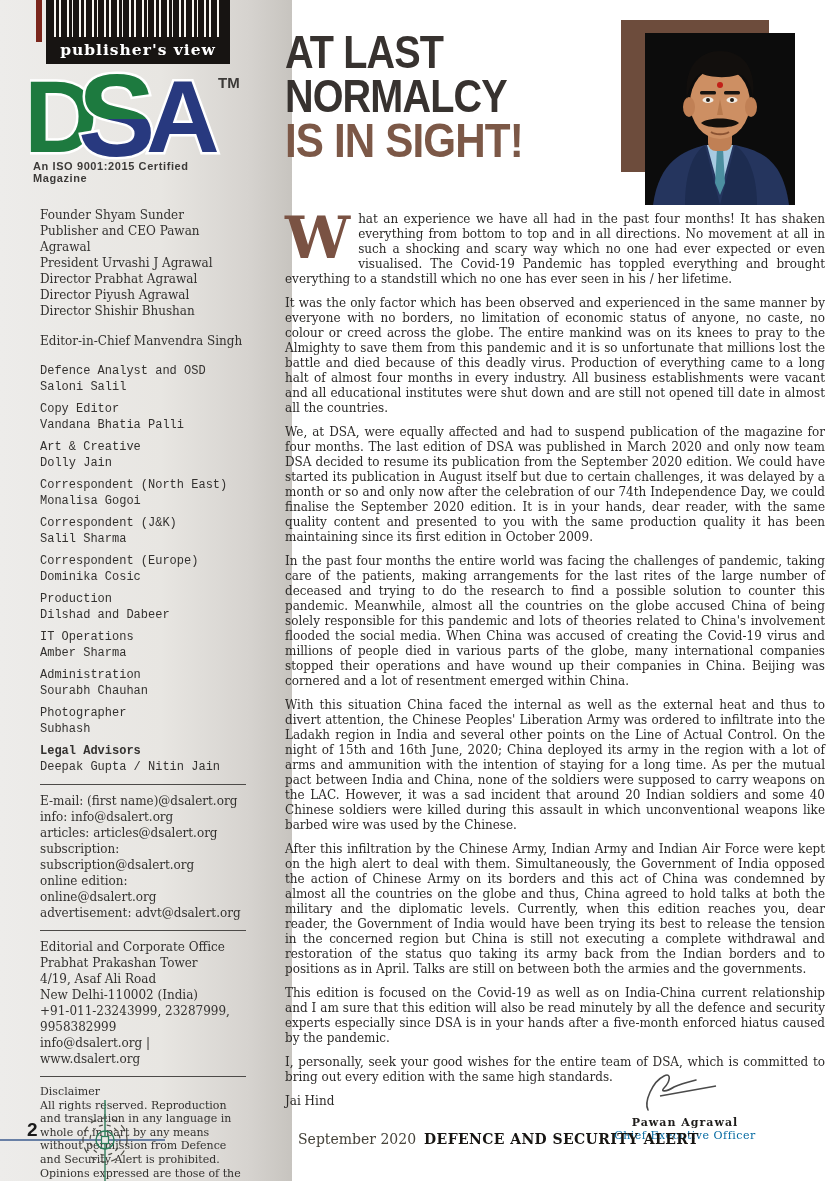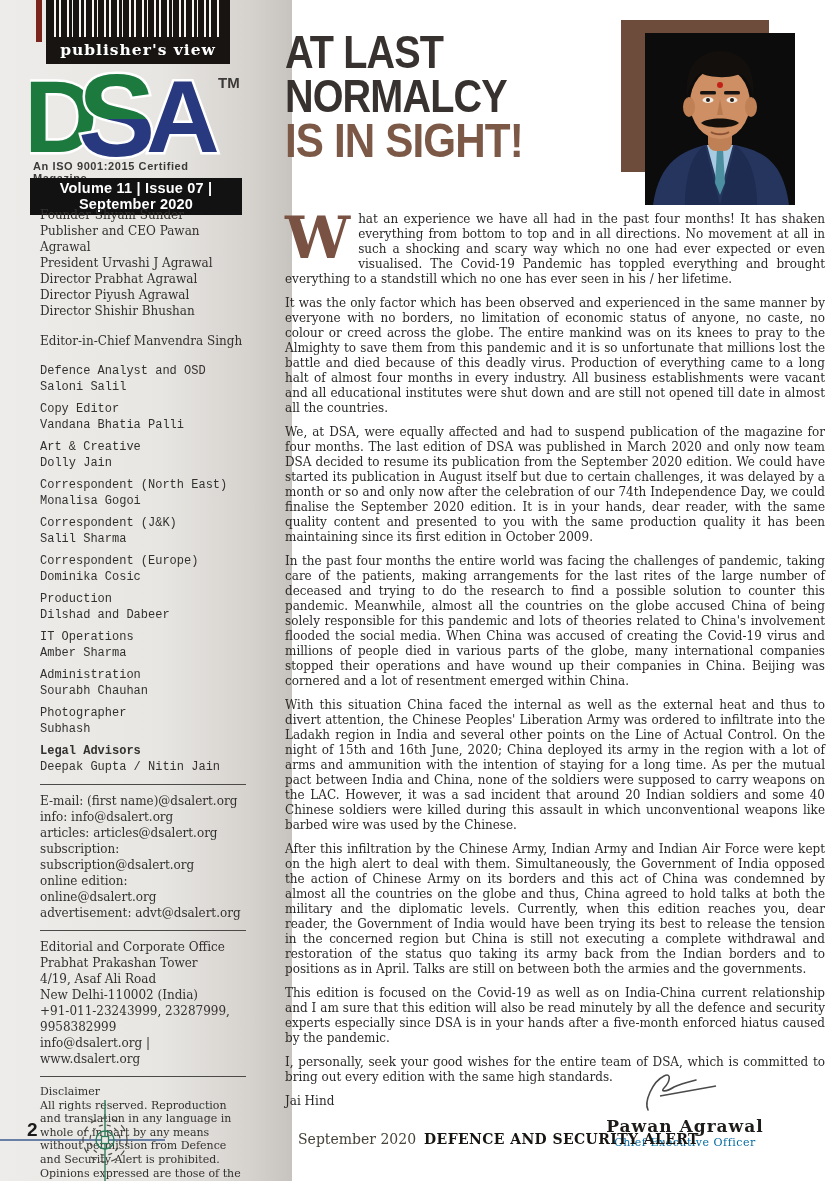--- a/index.html
+++ b/index.html
@@ -58,21 +58,21 @@
   
   .body-col { position:absolute; left:285px; top:212px; width:540px; font-size:12px; line-height:15px; color:#2c2a28; text-align:justify; }
   .body-col p { margin-bottom:9px; }
   .dropcap {
     float:left; font-size:58px; line-height:46px; font-weight:bold;
     color:#7a5243; margin:3px 8px 0 0; font-family:"DejaVu Serif",serif;
   }
   .closing { margin-top:4px; }
   .signature { position:absolute; left:565px; top:1072px; width:240px; text-align:center; }
   .signature svg { display:block; margin:0 auto; }
-  .sig-name { font-weight:bold; font-size:17px; letter-spacing:1px; color:#1e1c1a; margin-top:2px; }
+  .sig-name { font-weight:bold; font-size:11px; letter-spacing:1px; color:#1e1c1a; margin-top:2px; }
   .sig-title { font-size:11px; letter-spacing:0.5px; color:#0369a1; }
   
   .footer-mark { position:absolute; left:0; top:1100px; }
   .footer-pageno { position:absolute; left:27px; top:1119px; font-family:"Liberation Sans",sans-serif; font-weight:bold; font-size:19px; color:#1a1a1a; }
   .footer-text { position:absolute; left:298px; top:1131px; font-size:14px; color:#454239; }
   .footer-text .mag { font-weight:bold; color:#171512; letter-spacing:0.4px; margin-left:8px; }
 </style>
 </head>
 <body>
 
@@ -94,21 +94,20 @@
             <stop offset="0.52" stop-color="#28397f"></stop>
           </linearGradient>
         </defs>
         <text x="-6" y="86" font-family="Liberation Sans, sans-serif" font-weight="bold" font-size="102" fill="#1d7a3f" stroke="#ffffff" stroke-width="5" paint-order="stroke">D</text>
         <text x="116" y="86" font-family="Liberation Sans, sans-serif" font-weight="bold" font-size="102" fill="#28397f" stroke="#ffffff" stroke-width="5" paint-order="stroke">A</text>
         <text x="48" y="90" font-family="Liberation Sans, sans-serif" font-weight="bold" font-size="116" fill="url(#sgrad)" stroke="#ffffff" stroke-width="5" paint-order="stroke">S</text>
         <text x="188" y="22" font-family="Liberation Sans, sans-serif" font-weight="bold" font-size="15" fill="#3c3a38">TM</text>
       </svg>
     </div>
     <div class="iso-line">An ISO 9001:2015 Certified Magazine</div>
-    <div class="issue-banner">Volume 11 | Issue 07 | September 2020</div>
 
     <div class="sidebar-content">
       <div class="staff-line">Founder Shyam Sunder</div>
       <div class="staff-line">Publisher and CEO Pawan Agrawal</div>
       <div class="staff-line">President Urvashi J Agrawal</div>
       <div class="staff-line">Director Prabhat Agrawal</div>
       <div class="staff-line">Director Piyush Agrawal</div>
       <div class="staff-line">Director Shishir Bhushan</div>
       <div class="gap-m"></div>
       <div class="staff-line">Editor-in-Chief Manvendra Singh</div>

